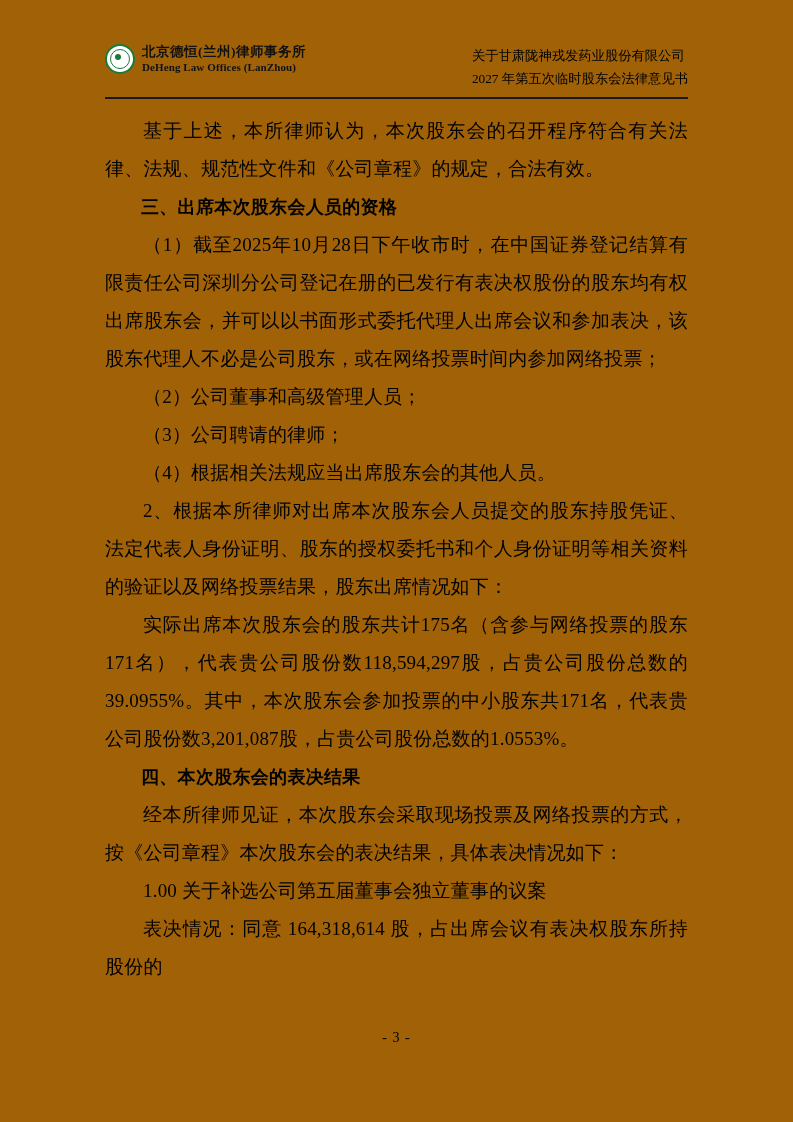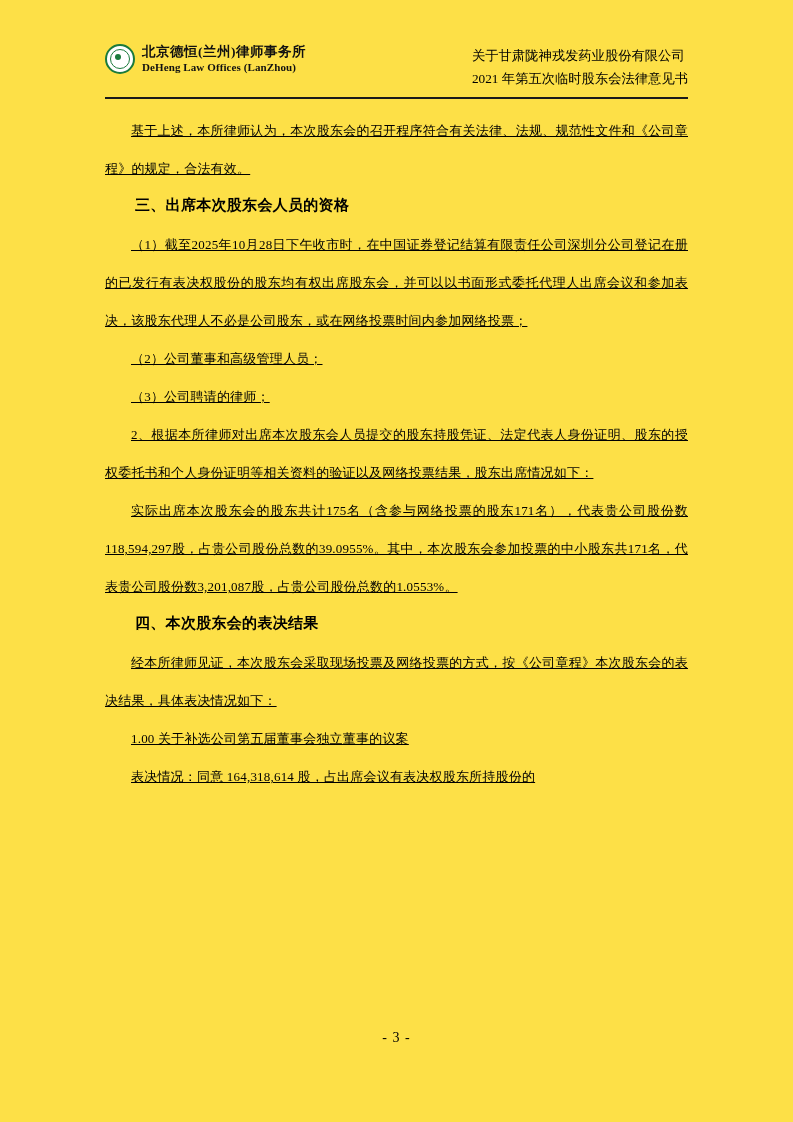--- a/index.html
+++ b/index.html
@@ -3,21 +3,21 @@
 <meta charset="utf-8">
 <style>
   html, body {
     margin: 0;
     padding: 0;
     background: #f0f0f0;
   }
   .page {
     width: 793px;
     height: 1122px;
-    background: #fde047;
+    background: #a16207;
     position: relative;
     margin: 0 auto;
     box-sizing: border-box;
     font-family: "Liberation Serif", "DejaVu Serif", serif;
     color: #000;
     overflow: hidden;
   }
 
   
   .header {
@@ -97,36 +97,34 @@
 
   
   .body {
     position: absolute;
     left: 105px;
     top: 112px;
     width: 583px;
   }
   p.para {
     margin: 0 0 0 0;
-    font-size: 13px;
+    font-size: 19px;
     line-height: 38px;
     text-align: justify;
     text-justify: inter-ideograph;
     text-indent: 2em;
     letter-spacing: 0.2px;
-    text-decoration: underline;
   }
   p.heading {
     margin: 0;
-    font-size: 15px;
+    font-size: 18px;
     line-height: 38px;
     font-weight: bold;
     text-indent: 2em;
     letter-spacing: 0.3px;
-    font-family: Liberation Mono, monospace;
   }
 
   
   .footer {
     position: absolute;
     left: 0;
     right: 0;
     top: 1030px;
     text-align: center;
     font-size: 14px;
@@ -143,32 +141,33 @@
   <div class="header">
     <div class="logo-block">
       <div class="logo-mark"></div>
       <div class="logo-text">
         <div class="logo-cn">北京德恒(兰州)律师事务所</div>
         <div class="logo-en">DeHeng Law Offices (LanZhou)</div>
       </div>
     </div>
     <div class="header-right">
       <div>关于甘肃陇神戎发药业股份有限公司</div>
-      <div>2021 年第五次临时股东会法律意见书</div>
+      <div>2027 年第五次临时股东会法律意见书</div>
     </div>
   </div>
 
   <div class="header-rule"></div>
 
   <div class="body">
     <p class="para">基于上述，本所律师认为，本次股东会的召开程序符合有关法律、法规、规范性文件和《公司章程》的规定，合法有效。</p>
     <p class="heading">三、出席本次股东会人员的资格</p>
     <p class="para">（1）截至2025年10月28日下午收市时，在中国证券登记结算有限责任公司深圳分公司登记在册的已发行有表决权股份的股东均有权出席股东会，并可以以书面形式委托代理人出席会议和参加表决，该股东代理人不必是公司股东，或在网络投票时间内参加网络投票；</p>
     <p class="para">（2）公司董事和高级管理人员；</p>
     <p class="para">（3）公司聘请的律师；</p>
+    <p class="para">（4）根据相关法规应当出席股东会的其他人员。</p>
     <p class="para">2、根据本所律师对出席本次股东会人员提交的股东持股凭证、法定代表人身份证明、股东的授权委托书和个人身份证明等相关资料的验证以及网络投票结果，股东出席情况如下：</p>
     <p class="para">实际出席本次股东会的股东共计175名（含参与网络投票的股东171名），代表贵公司股份数118,594,297股，占贵公司股份总数的39.0955%。其中，本次股东会参加投票的中小股东共171名，代表贵公司股份数3,201,087股，占贵公司股份总数的1.0553%。</p>
     <p class="heading">四、本次股东会的表决结果</p>
     <p class="para">经本所律师见证，本次股东会采取现场投票及网络投票的方式，按《公司章程》本次股东会的表决结果，具体表决情况如下：</p>
     <p class="para">1.00  关于补选公司第五届董事会独立董事的议案</p>
     <p class="para">表决情况：同意 164,318,614 股，占出席会议有表决权股东所持股份的</p>
   </div>
 
   <div class="footer">
     <span>- 3 -</span>

